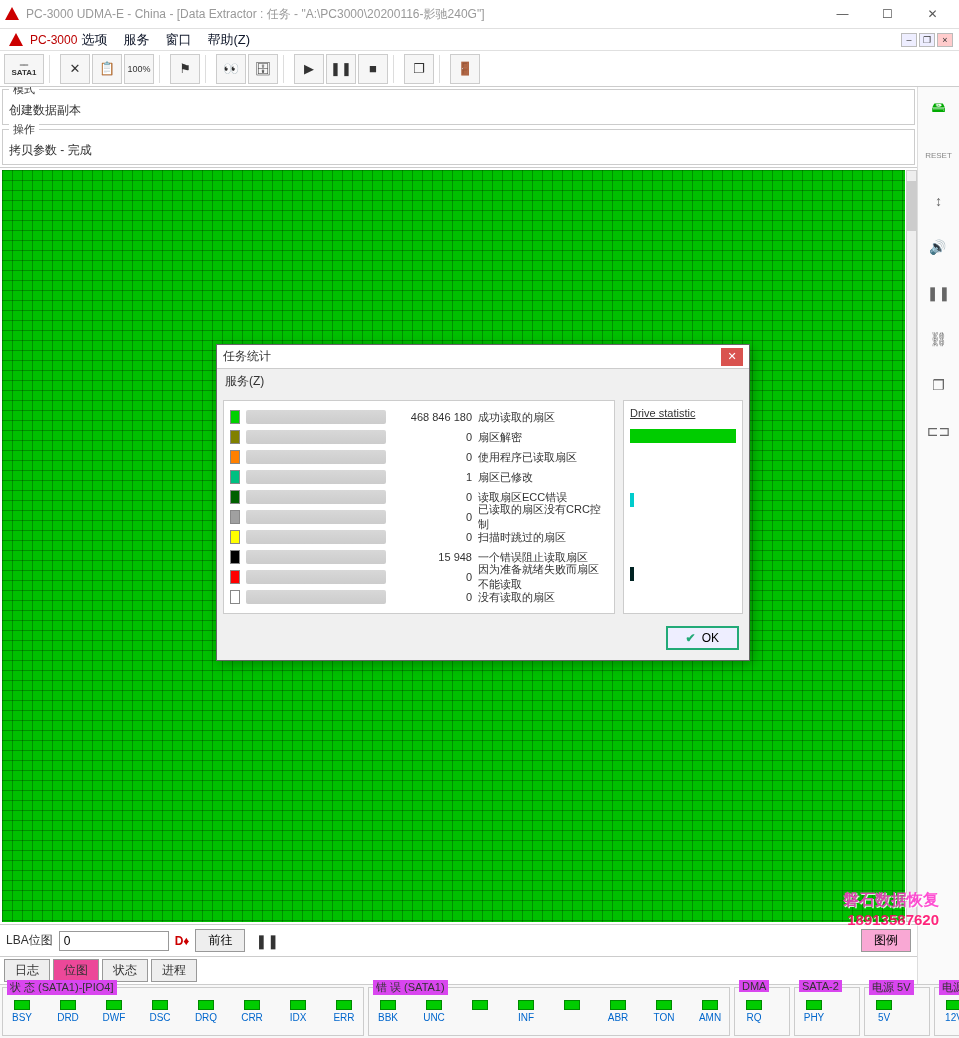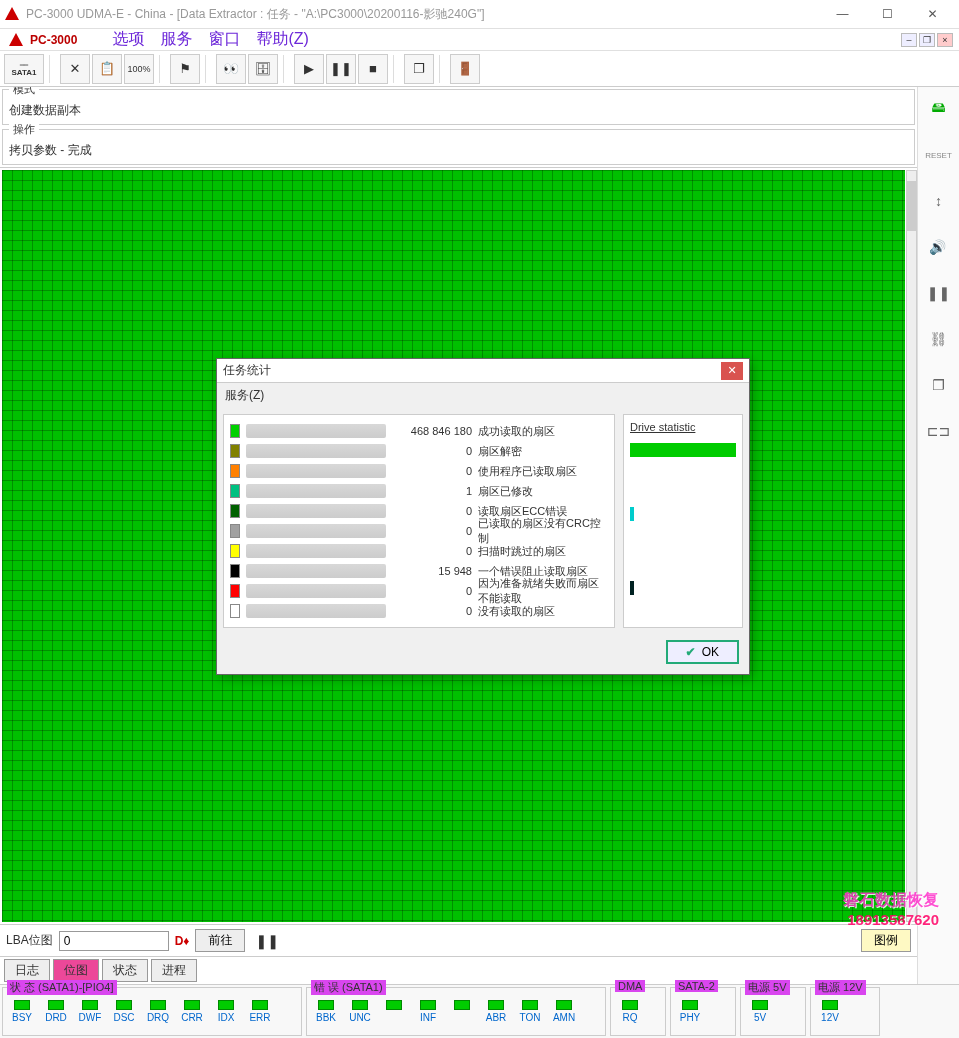--- a/index.html
+++ b/index.html
@@ -8,22 +8,22 @@
 
 .titlebar { height: 29px; background: #fff; border-bottom: 1px solid #e0e0e0; display: flex; align-items: center; padding: 0 4px; }
 .titlebar .app-icon { width: 16px; height: 16px; margin-right: 6px; }
 .titlebar .title-text { color: #999; font-size: 12px; flex: 1; }
 .titlebar .win-btns { display: flex; }
 .titlebar .win-btn { width: 45px; height: 28px; display: flex; align-items: center; justify-content: center; color: #555; cursor: pointer; }
 
 
 .menubar { height: 22px; display: flex; align-items: center; padding: 0 8px; border-bottom: 1px solid #e0e0e0; }
 .menubar .menu-icon { width: 16px; height: 16px; margin-right: 6px; }
-.menubar .menu-name { color: #b00; font-weight: bold; margin-right: 35px; font-size: 12px; }
-.menubar .menu-item { margin-right: 16px; cursor: pointer; color: #6d28d9; font-size: 16px;}
+.menubar .menu-name { color: #b00; font-weight: normal; margin-right: 4px; font-size: 12px; }
+.menubar .menu-item { margin-right: 16px; cursor: pointer; color: #0f172a; font-size: 13px;}
 .mdi-btns { position: absolute; right: 6px; top: 33px; display: flex; gap: 2px; }
 .mdi-btn { width: 16px; height: 14px; border: 1px solid #bbb; background: #eef; display:flex; align-items:center; justify-content:center; font-size: 9px; cursor: pointer; }
 .mdi-btn.close { background: #fcc; }
 
 
 .toolbar { height: 36px; display: flex; align-items: center; padding: 0 4px; gap: 2px; border-bottom: 1px solid #ccc; }
 .tb-btn { width: 30px; height: 30px; border: 1px solid #ccc; background: #f6f6f6; display: flex; align-items: center; justify-content: center; cursor: pointer; font-size: 13px; }
 .tb-btn.sata1 { width: 40px; font-size: 8px; font-weight: bold; flex-direction: column; line-height: 1;}
 .tb-sep { width: 6px; height: 28px; border-left: 1px solid #ddd; margin: 0 3px; }
 
@@ -56,39 +56,39 @@
   repeating-linear-gradient(to bottom, rgba(0,0,0,.25) 0 1px, transparent 1px 10px);
 }
 .map-scroll { position: absolute; right: 0; top: 2px; bottom: 2px; width: 11px; background: #eee; border: 1px solid #ccc; }
 .map-scroll .thumb { position: absolute; top: 10px; left: 0; right: 0; height: 50px; background: #ccc; }
 
 
 .map-controls { display: flex; align-items: center; gap: 6px; padding: 4px 6px; border-top: 1px solid #ccc; }
 .map-controls label { font-size: 12px; }
 .map-controls input { width: 110px; height: 20px; border: 1px solid #999; padding: 0 4px; font-size: 12px; }
 .map-controls .btn { border: 1px solid #999; background: #eee; padding: 2px 12px; cursor: pointer; font-size: 12px; }
-.map-controls .legend-btn { margin-left: auto; border: 1px solid #999; background: #fef9c3; padding: 2px 12px; cursor: pointer; font-size: 12px;}
+.map-controls .legend-btn { margin-left: auto; border: 1px solid #999; background: #f9a8d4; padding: 2px 12px; cursor: pointer; font-size: 12px;}
 .map-controls .pause-glyph { font-size: 14px; padding: 0 4px;}
 
 
 .tabs-row { display: flex; gap: 3px; padding: 2px 4px; border-top: 1px solid #ccc; }
 .tab { border: 1px solid #999; background: #eee; padding: 2px 10px; font-size: 12px; cursor: pointer; }
 .tab.active { background: #ec4899; border-bottom-color: #fff; }
 
 
 .status-area { height: 54px; border-top: 1px solid #ccc; display: flex; font-size: 11px; background: #f8f8f8; }
 .status-group { border: 1px solid #ccc; margin: 2px; padding: 2px 4px 0 4px; position: relative; }
 .status-group .grp-label { position: absolute; top: -8px; left: 4px; background: #d946ef; padding: 0 3px; font-size: 11px; }
-.flags { display: flex; gap: 4px; margin-top: 10px; }
+.flags { display: flex; gap: 16px; margin-top: 10px; }
 .flag { display: flex; flex-direction: column; align-items: center; width: 30px; }
 .flag .dot { width: 16px; height: 10px; background: #0c0; border: 1px solid #080; }
 .flag .txt { color: #06c; font-size: 10px; margin-top: 2px; }
 
 
-.dialog { position: absolute; left: 216px; top: 358px; width: 534px; background: #f0f0f0; border: 1px solid #666; box-shadow: 3px 3px 12px rgba(0,0,0,.3); z-index: 100; }
+.dialog { position: absolute; left: 216px; top: 344px; width: 534px; background: #f0f0f0; border: 1px solid #666; box-shadow: 3px 3px 12px rgba(0,0,0,.3); z-index: 100; }
 .dialog .dlg-title { height: 24px; background: #fff; display: flex; align-items: center; padding: 0 6px; border-bottom: 1px solid #ccc; }
 .dialog .dlg-title .t { flex: 1; font-size: 12px; color: #333; }
 .dialog .dlg-title .x { width: 22px; height: 18px; background: #d9534f; color: #fff; display: flex; align-items: center; justify-content: center; cursor: pointer; font-size: 11px;}
 .dialog .dlg-menu { padding: 4px 8px; font-size: 12px; }
 .dialog .dlg-body { display: flex; padding: 6px; gap: 8px; }
 .stats-col { flex: 1; border: 1px solid #ccc; background: #fff; padding: 6px; }
 .stat-row { display: flex; align-items: center; height: 20px; gap: 6px; }
 .stat-row .swatch { width: 10px; height: 14px; border: 1px solid #888; flex-shrink: 0;}
 .stat-row .bar { flex: 0 0 140px; height: 14px; background: linear-gradient(#d8d8d8,#ccc); border-radius: 2px; }
 .stat-row .val { width: 80px; text-align: right; font-size: 11px; }

